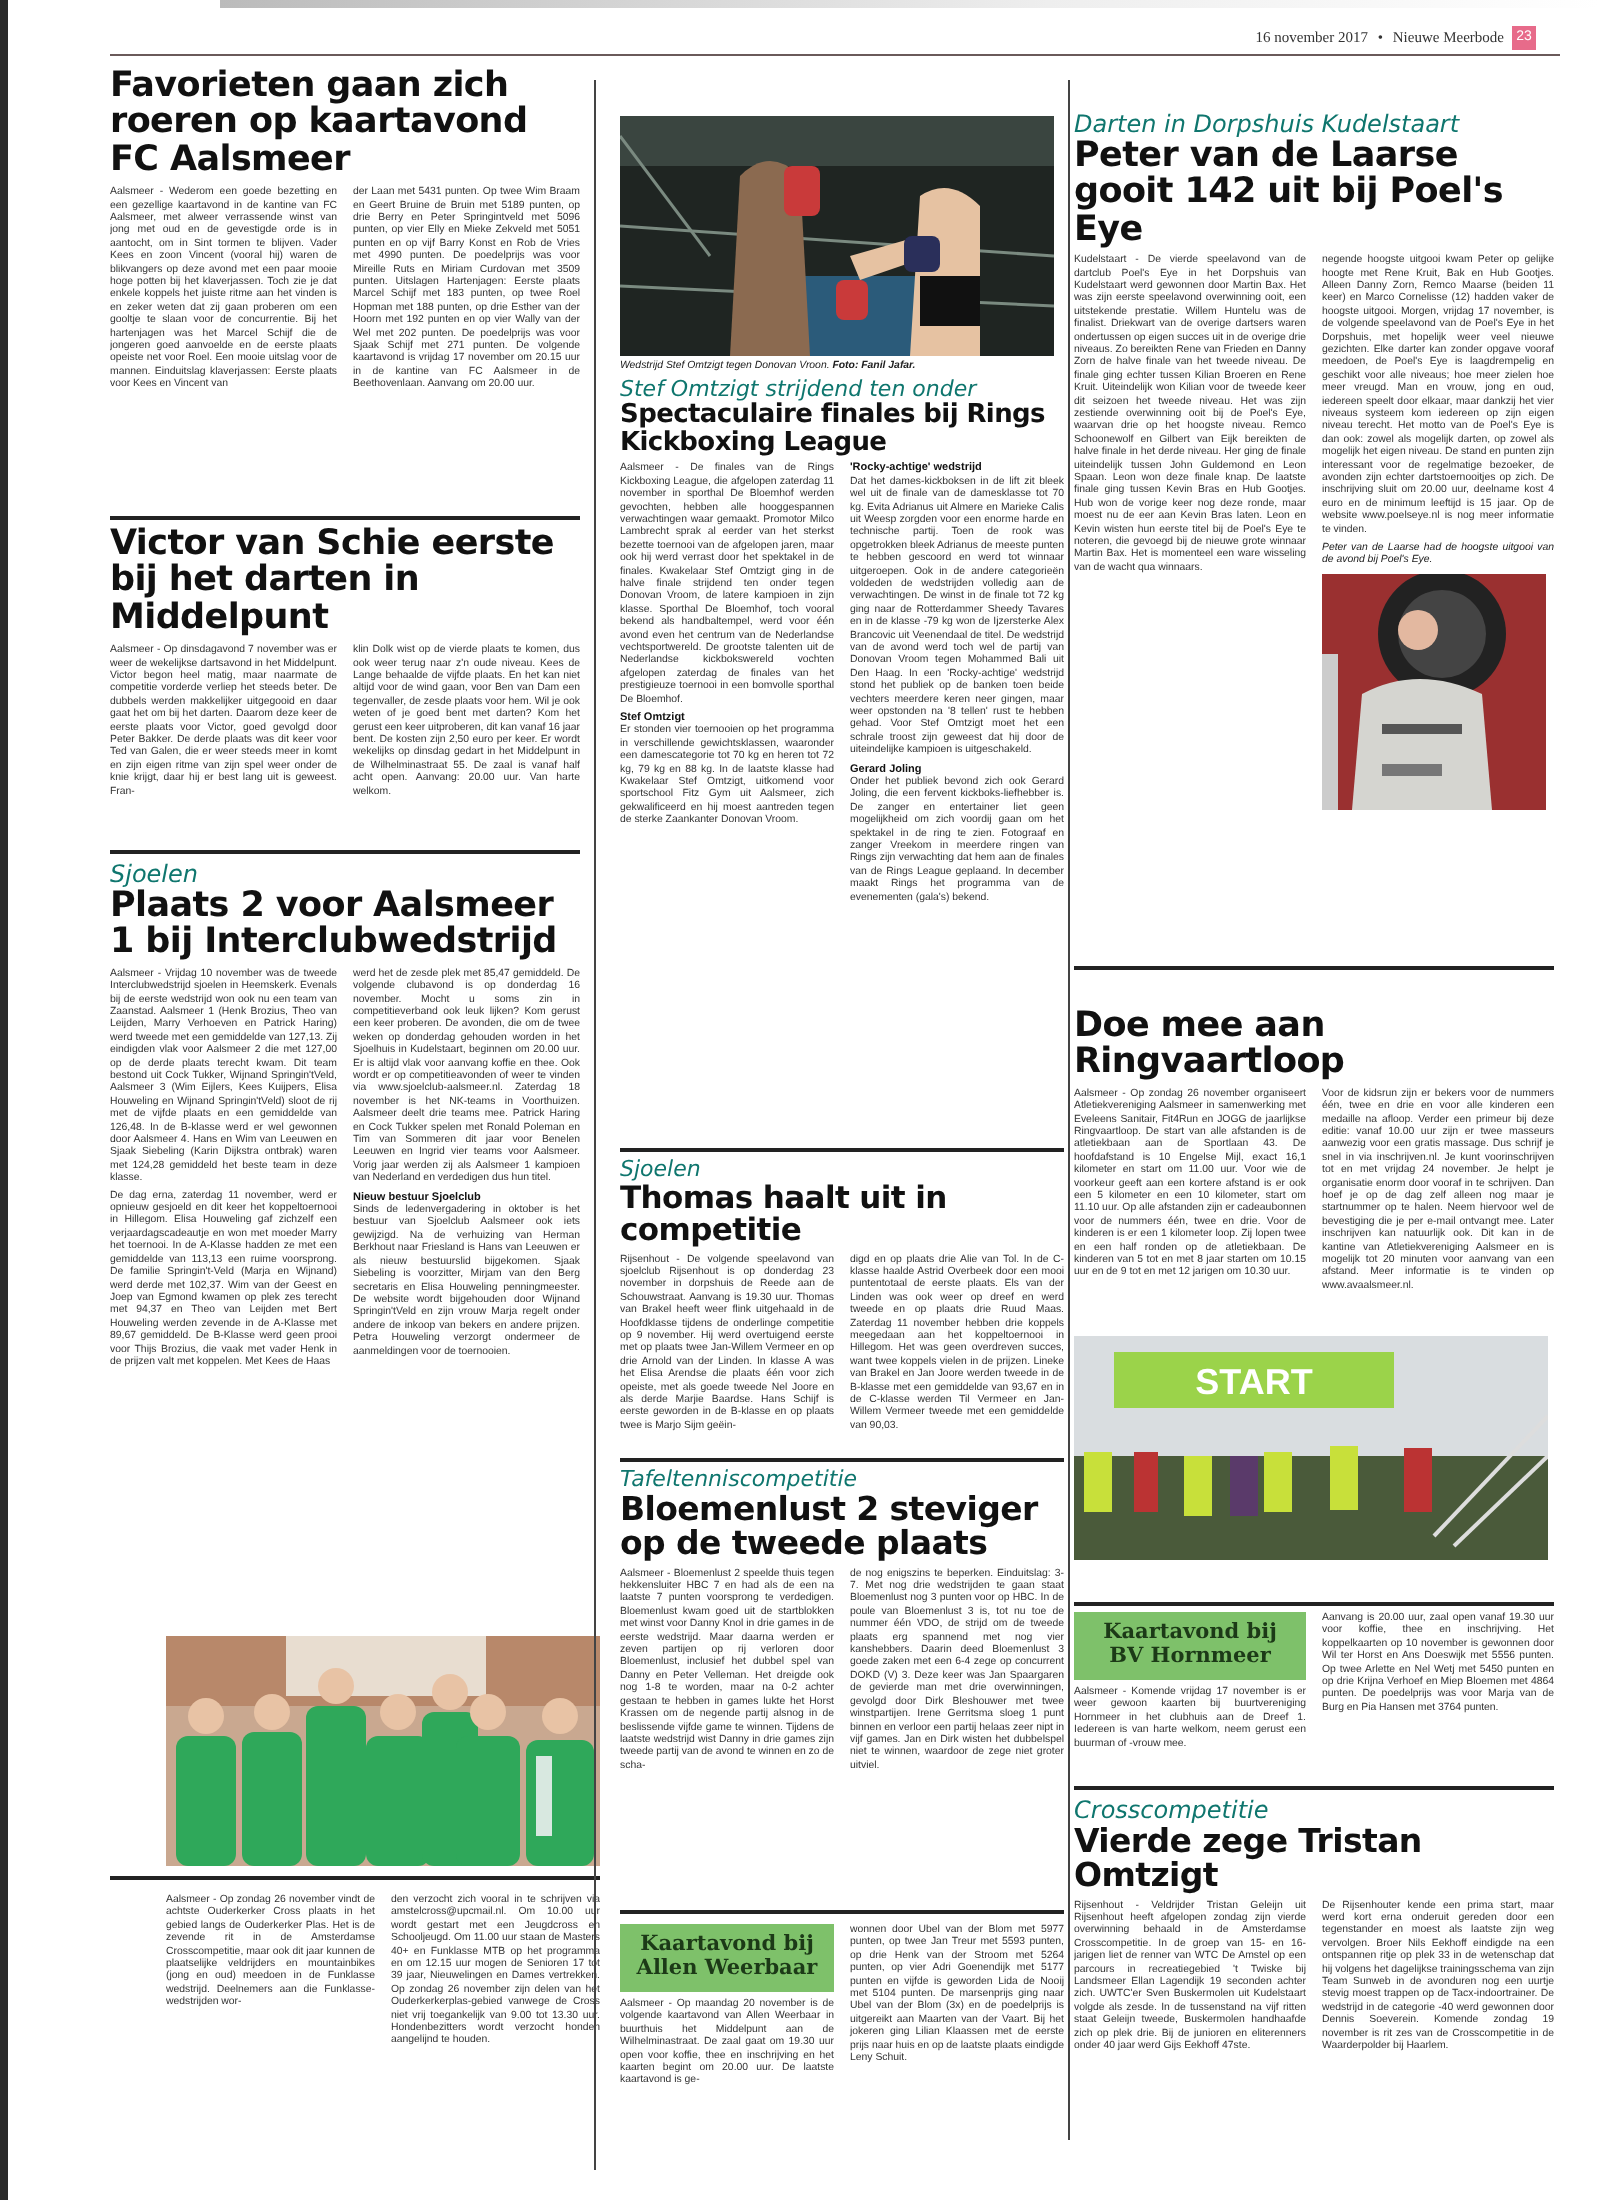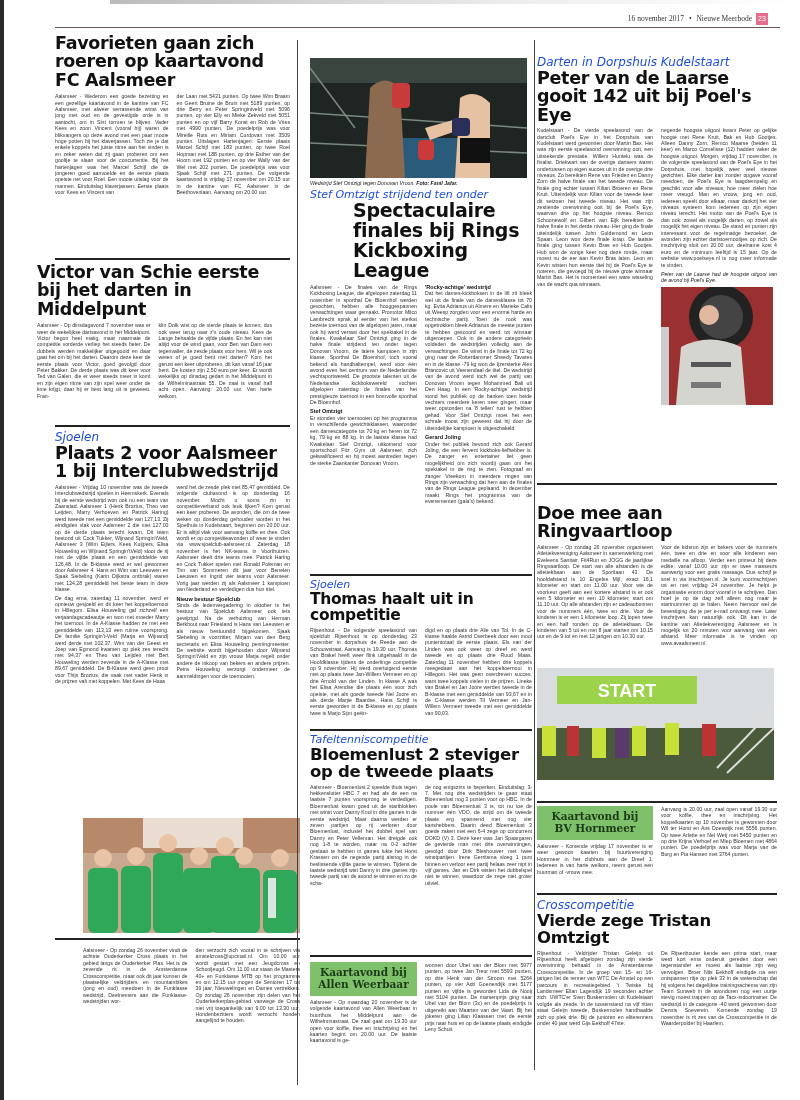--- a/index.html
+++ b/index.html
@@ -4,21 +4,21 @@
 <style>
   * { box-sizing: border-box; margin: 0; padding: 0; }
   html, body { width: 800px; height: 1100px; background: #fff; overflow: hidden; }
   body { position: relative; font-family: "Liberation Sans", sans-serif; color: #1a1a1a; }
   .scan-edge { position: absolute; left: 0; top: 0; width: 4px; height: 1100px; background: #2a2a2a; }
   .scan-top { position: absolute; left: 110px; top: 0; width: 690px; height: 4px; background: linear-gradient(90deg,#bbb,#eee 60%,#fff); }
   .masthead { position: absolute; left: 55px; top: 14px; width: 725px; height: 14px; border-bottom: 1px solid #6a5a5a; }
   .masthead .meta { position: absolute; right: 28px; top: 0; font-size: 7.5px; color: #333; font-family: Liberation Serif, serif; }
   .masthead .pageno { position: absolute; right: 12px; top: -1px; width: 12px; height: 12px; background: #e76b8a; color: #fff; font-size: 7px; text-align: center; line-height: 12px; }
   .art { position: absolute; overflow: hidden; }
-  .kicker { font-family: "DejaVu Sans", sans-serif; font-style: italic; font-weight: 300; color: #1d4ed8; }
+  .kicker { font-family: "DejaVu Sans", sans-serif; font-style: italic; font-weight: 300; color: #0f766e; }
   .head { font-family: "DejaVu Sans", sans-serif; font-weight: bold; color: #111; line-height: 1.05; letter-spacing: -0.3px; }
   .body { font-size: 5.2px; line-height: 6.4px; color: #333; text-align: justify; }
   .cols2 { display: flex; gap: 8px; }
   .cols2 > div { flex: 1; }
   .rule { position: absolute; height: 2px; background: #222; }
   .vrule { position: absolute; width: 1px; background: #444; }
   .photo { position: absolute; overflow: hidden; }
   .caption { font-size: 5.2px; font-style: italic; color: #222; }
   .greenbox { background: #7ec16a; color: #1c3a17; font-family: "DejaVu Serif", serif; font-weight: bold; text-align: center; line-height: 1.1; display:flex; align-items:center; justify-content:center; flex-direction: column; }
   .subhead { font-weight: bold; font-size: 5.5px; color: #111; margin-top: 3px; }
@@ -41,21 +41,21 @@
 
 <div class="art" style="left:55px; top:34px; width:235px; height:220px;">
   <div class="head" style="font-size:17.5px; margin-bottom:4px;">Favorieten gaan zich roeren op kaartavond FC Aalsmeer</div>
   <div class="cols2 body">
     <div>Aalsmeer - Wederom een goede bezetting en een gezellige kaartavond in de kantine van FC Aalsmeer, met alweer verrassende winst van jong met oud en de gevestigde orde is in aantocht, om in Sint tormen te blijven. Vader Kees en zoon Vincent (vooral hij) waren de blikvangers op deze avond met een paar mooie hoge potten bij het klaverjassen. Toch zie je dat enkele koppels het juiste ritme aan het vinden is en zeker weten dat zij gaan proberen om een gooltje te slaan voor de concurrentie. Bij het hartenjagen was het Marcel Schijf die de jongeren goed aanvoelde en de eerste plaats opeiste net voor Roel. Een mooie uitslag voor de mannen. Einduitslag klaverjassen: Eerste plaats voor Kees en Vincent van</div>
     <div>der Laan met 5431 punten. Op twee Wim Braam en Geert Bruine de Bruin met 5189 punten, op drie Berry en Peter Springintveld met 5096 punten, op vier Elly en Mieke Zekveld met 5051 punten en op vijf Barry Konst en Rob de Vries met 4990 punten. De poedelprijs was voor Mireille Ruts en Miriam Curdovan met 3509 punten. Uitslagen Hartenjagen: Eerste plaats Marcel Schijf met 183 punten, op twee Roel Hopman met 188 punten, op drie Esther van der Hoorn met 192 punten en op vier Wally van der Wel met 202 punten. De poedelprijs was voor Sjaak Schijf met 271 punten. De volgende kaartavond is vrijdag 17 november om 20.15 uur in de kantine van FC Aalsmeer in de Beethovenlaan. Aanvang om 20.00 uur.</div>
   </div>
 </div>
 <div class="rule" style="left:55px; top:258px; width:235px;"></div>
 
-<div class="art" style="left:37px; top:263px; width:235px; height:145px;">
+<div class="art" style="left:55px; top:263px; width:235px; height:145px;">
   <div class="head" style="font-size:17.5px; margin-bottom:4px;">Victor van Schie eerste bij het darten in Middelpunt</div>
   <div class="cols2 body">
     <div>Aalsmeer - Op dinsdagavond 7 november was er weer de wekelijkse dartsavond in het Middelpunt. Victor begon heel matig, maar naarmate de competitie vorderde verliep het steeds beter. De dubbels werden makkelijker uitgegooid en daar gaat het om bij het darten. Daarom deze keer de eerste plaats voor Victor, goed gevolgd door Peter Bakker. De derde plaats was dit keer voor Ted van Galen, die er weer steeds meer in komt en zijn eigen ritme van zijn spel weer onder de knie krijgt, daar hij er best lang uit is geweest. Fran-</div>
     <div>klin Dolk wist op de vierde plaats te komen, dus ook weer terug naar z'n oude niveau. Kees de Lange behaalde de vijfde plaats. En het kan niet altijd voor de wind gaan, voor Ben van Dam een tegenvaller, de zesde plaats voor hem. Wil je ook weten of je goed bent met darten? Kom het gerust een keer uitproberen, dit kan vanaf 16 jaar bent. De kosten zijn 2,50 euro per keer. Er wordt wekelijks op dinsdag gedart in het Middelpunt in de Wilhelminastraat 55. De zaal is vanaf half acht open. Aanvang: 20.00 uur. Van harte welkom.</div>
   </div>
 </div>
 <div class="rule" style="left:55px; top:425px; width:235px;"></div>
 
 <div class="art" style="left:55px; top:430px; width:235px; height:385px;">
   <div class="kicker" style="font-size:12px;">Sjoelen</div>
@@ -131,21 +131,21 @@
     <rect x="150" y="80" width="30" height="25" fill="#111"></rect>
   </svg>
 </div>
 
 <div class="art" style="left:310px; top:180px; width:222px; height:385px;">
   <div class="caption">
     <span>Wedstrijd Stef Omtzigt tegen Donovan Vroon.</span>
     <b>Foto: Fanil Jafar.</b>
   </div>
   <div class="kicker" style="font-size:11px; margin-top:2px;">Stef Omtzigt strijdend ten onder</div>
-  <div class="head" style="font-size:19px; margin-bottom:3px;margin-left:43px;">Spectaculaire finales bij Rings Kickboxing League</div>
+  <div class="head" style="font-size:13px; margin-bottom:3px;">Spectaculaire finales bij Rings Kickboxing League</div>
   <div class="cols2 body">
     <div>
       <div class="p">Aalsmeer - De finales van de Rings Kickboxing League, die afgelopen zaterdag 11 november in sporthal De Bloemhof werden gevochten, hebben alle hooggespannen verwachtingen waar gemaakt. Promotor Milco Lambrecht sprak al eerder van het sterkst bezette toernooi van de afgelopen jaren, maar ook hij werd verrast door het spektakel in de finales. Kwakelaar Stef Omtzigt ging in de halve finale strijdend ten onder tegen Donovan Vroom, de latere kampioen in zijn klasse. Sporthal De Bloemhof, toch vooral bekend als handbaltempel, werd voor één avond even het centrum van de Nederlandse vechtsportwereld. De grootste talenten uit de Nederlandse kickbokswereld vochten afgelopen zaterdag de finales van het prestigieuze toernooi in een bomvolle sporthal De Bloemhof.</div>
       <div class="subhead">Stef Omtzigt</div>
       <div class="p">Er stonden vier toernooien op het programma in verschillende gewichtsklassen, waaronder een damescategorie tot 70 kg en heren tot 72 kg, 79 kg en 88 kg. In de laatste klasse had Kwakelaar Stef Omtzigt, uitkomend voor sportschool Fitz Gym uit Aalsmeer, zich gekwalificeerd en hij moest aantreden tegen de sterke Zaankanter Donovan Vroom.</div>
     </div>
     <div>
       <div class="subhead" style="margin-top:0">'Rocky-achtige' wedstrijd</div>
       <div class="p">Dat het dames-kickboksen in de lift zit bleek wel uit de finale van de damesklasse tot 70 kg. Evita Adrianus uit Almere en Marieke Calis uit Weesp zorgden voor een enorme harde en technische partij. Toen de rook was opgetrokken bleek Adrianus de meeste punten te hebben gescoord en werd tot winnaar uitgeroepen. Ook in de andere categorieën voldeden de wedstrijden volledig aan de verwachtingen. De winst in de finale tot 72 kg ging naar de Rotterdammer Sheedy Tavares en in de klasse -79 kg won de Ijzersterke Alex Brancovic uit Veenendaal de titel. De wedstrijd van de avond werd toch wel de partij van Donovan Vroom tegen Mohammed Bali uit Den Haag. In een 'Rocky-achtige' wedstrijd stond het publiek op de banken toen beide vechters meerdere keren neer gingen, maar weer opstonden na '8 tellen' rust te hebben gehad. Voor Stef Omtzigt moet het een schrale troost zijn geweest dat hij door de uiteindelijke kampioen is uitgeschakeld.</div>
       <div class="subhead">Gerard Joling</div>

